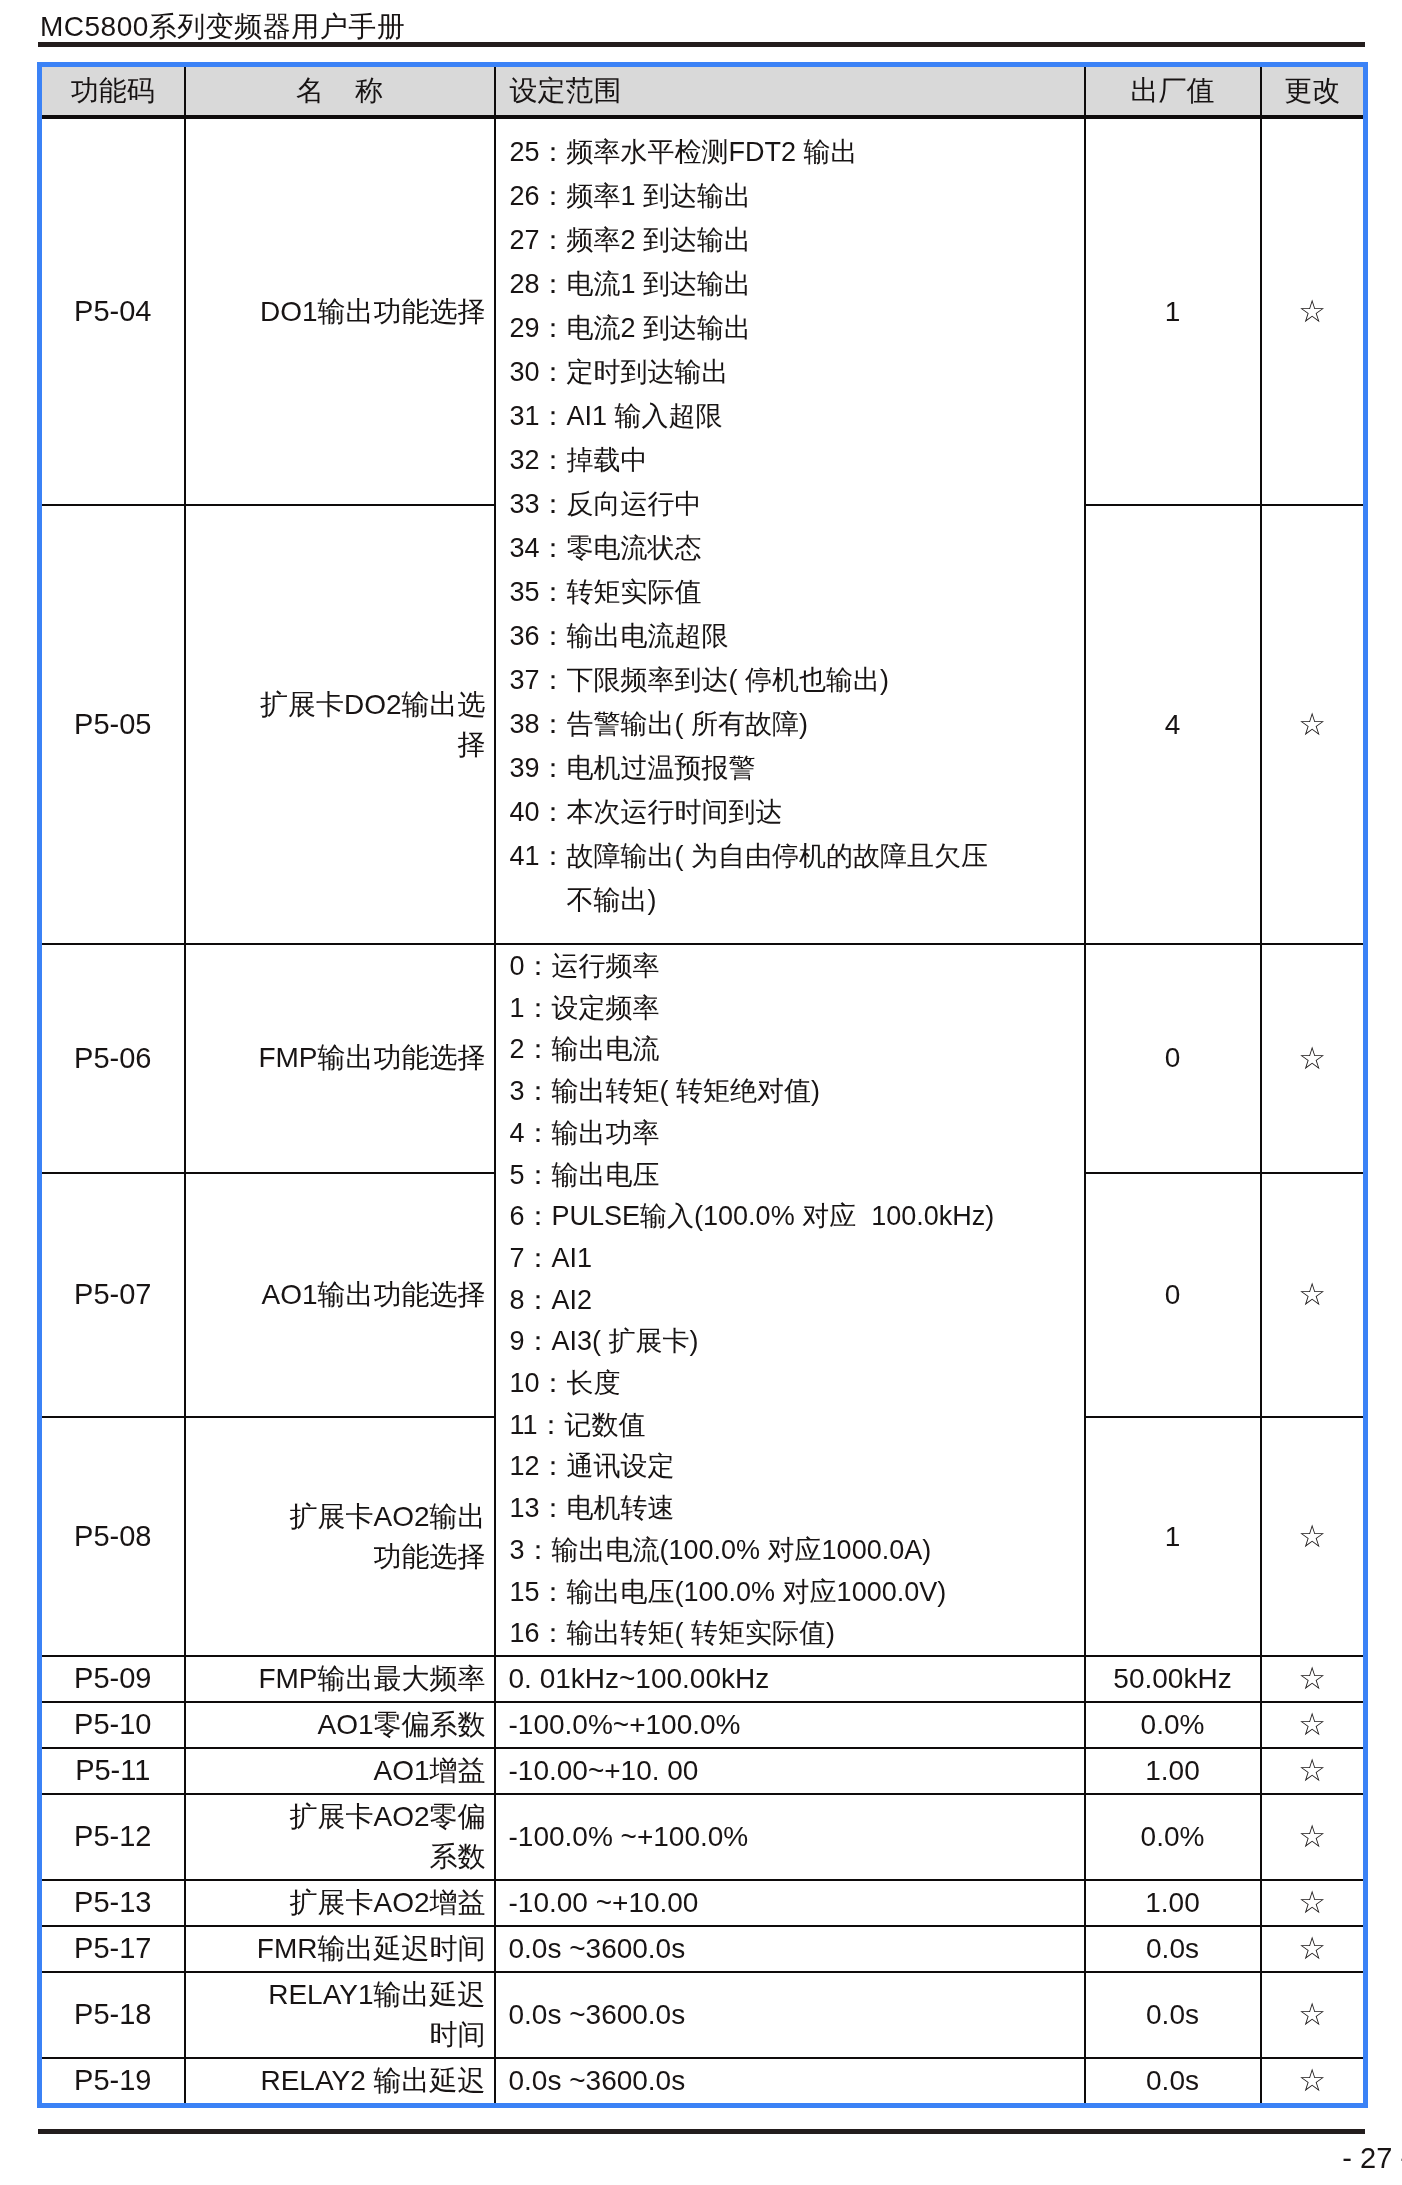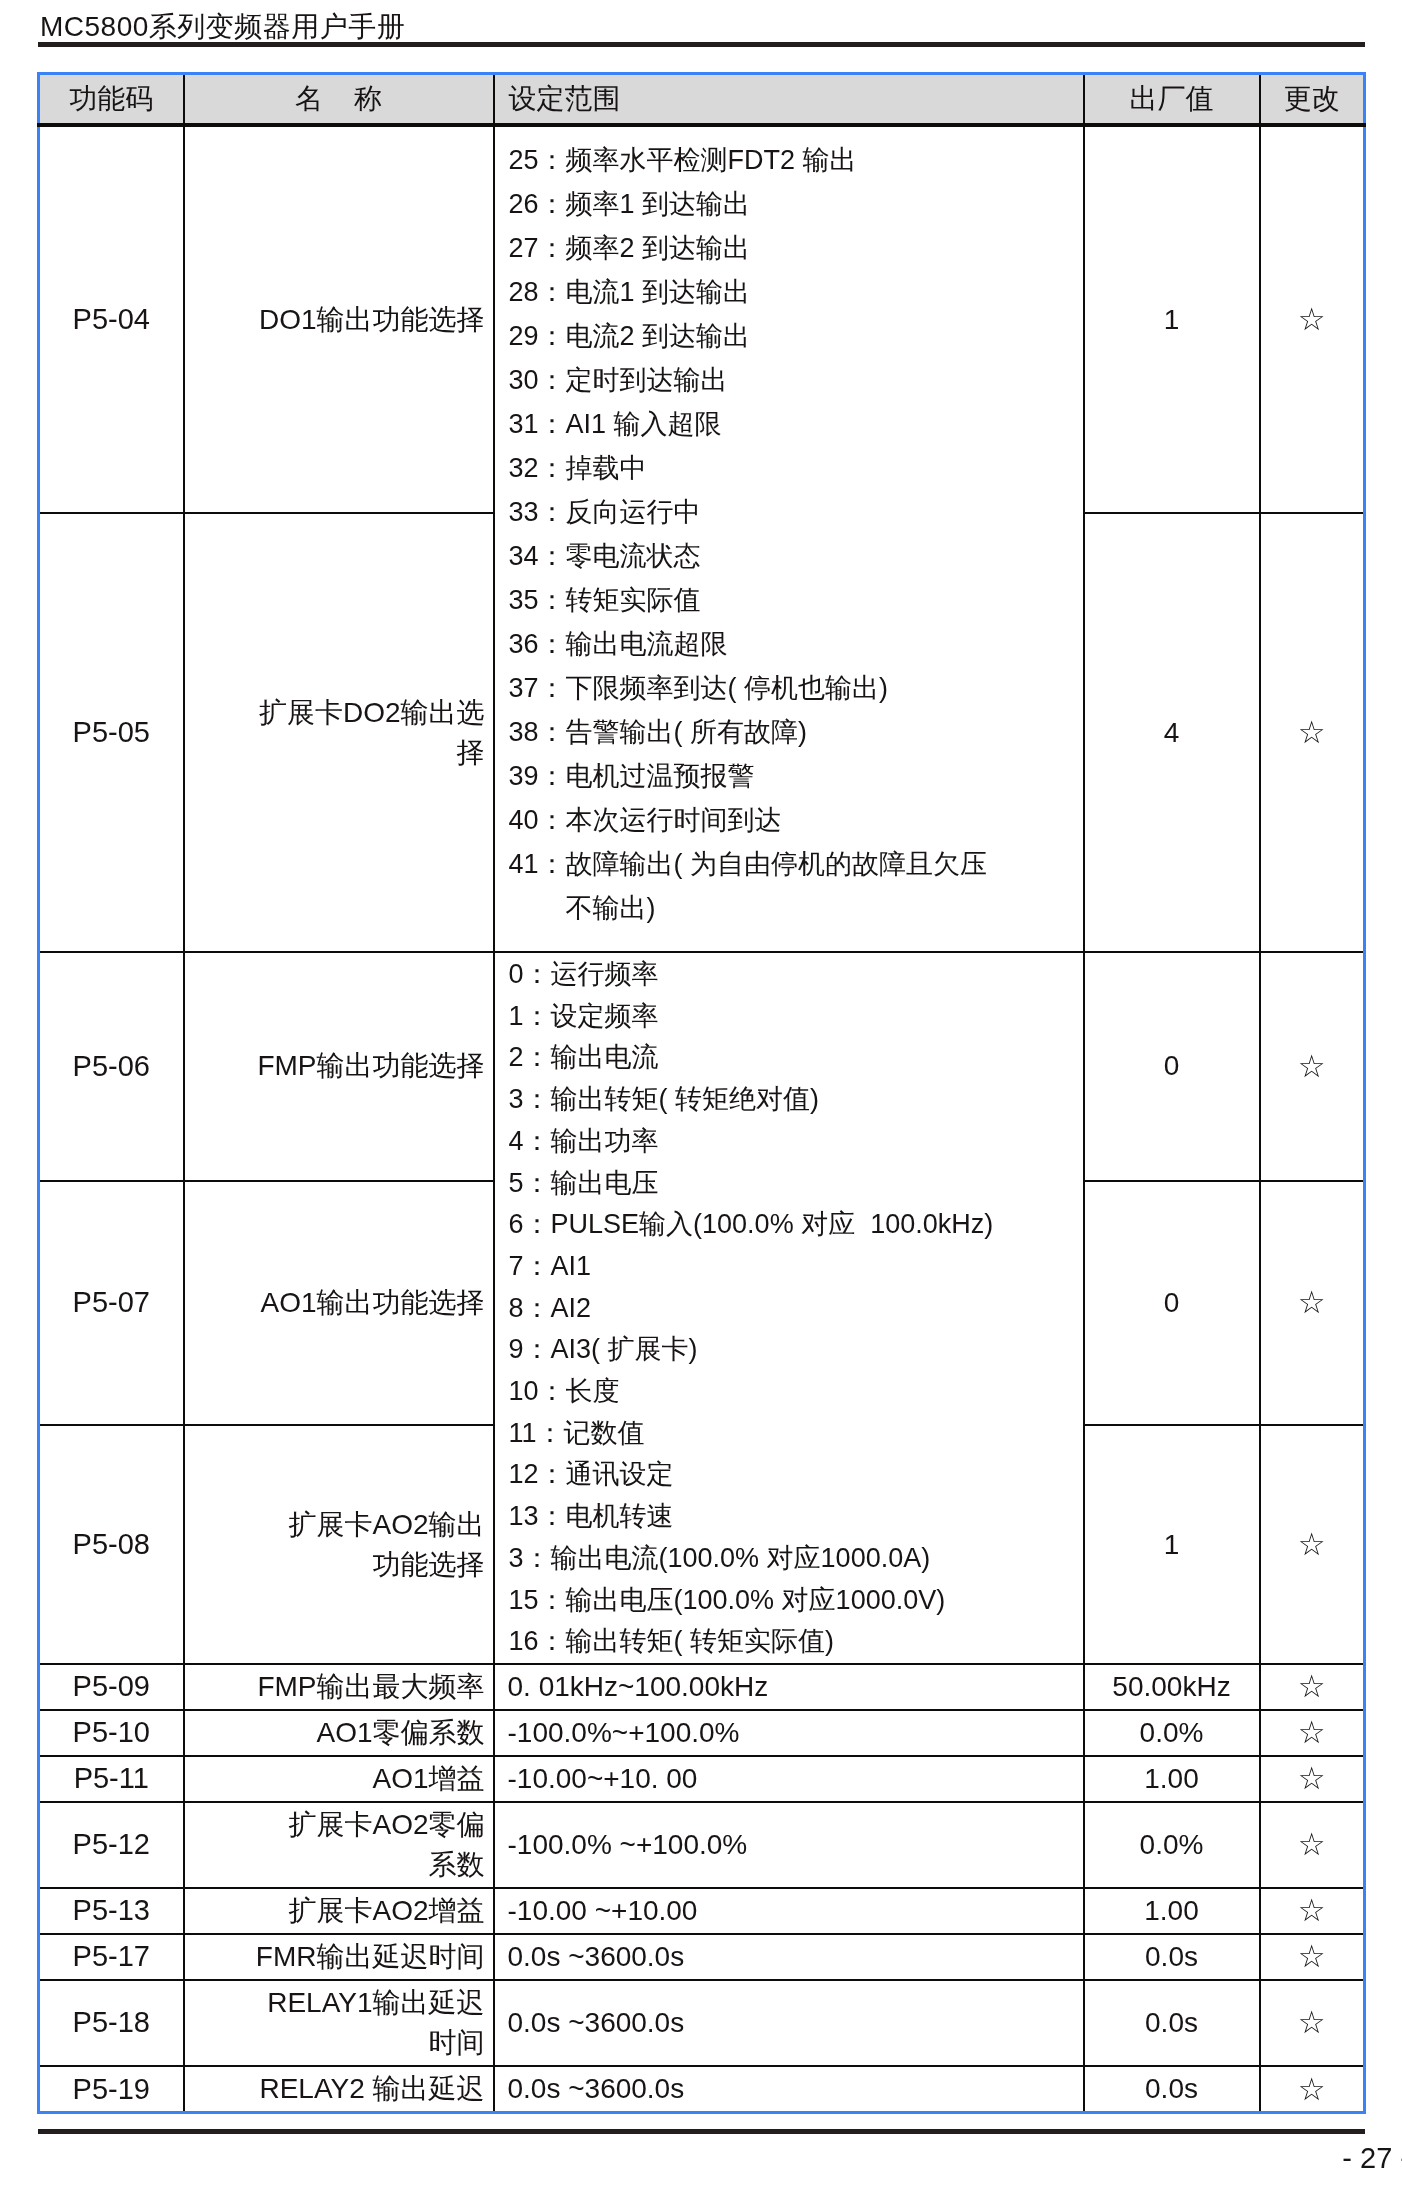--- a/index.html
+++ b/index.html
@@ -15,23 +15,23 @@
   .head-rule{
     position:absolute;left:38px;top:42px;width:1327px;height:5px;background:#231d1d;
   }
   .foot-rule{
     position:absolute;left:38px;top:2129px;width:1327px;height:5px;background:#231d1d;
   }
   .page-num{
     position:absolute;left:8px;top:2142px;width:1402px;text-align:right;font-size:29px;
   }
   table.param{
-    position:absolute;left:37px;top:72px;width:1326px;
+    position:absolute;left:37px;top:62px;width:1326px;
     border-collapse:collapse;table-layout:fixed;
-    border:3px solid #3b82f6;
+    border:5px solid #3b82f6;
   }
   col.c1{width:145px}col.c2{width:310px}col.c3{width:590px}col.c4{width:176px}col.c5{width:105px}
   th,td{border:2px solid #0e0b0b;padding:0;overflow:hidden;}
   thead th{
     background:#d9d9d9;font-weight:normal;font-size:28px;height:48px;
     border-bottom:4px solid #0e0b0b;text-align:center;white-space:pre;
   }
   thead th.h-range{text-align:left;padding-left:14px;}
   td.cell-code{text-align:center;font-size:29px;}
   td.cell-name{text-align:right;padding:2px 8px 2px 13px;font-size:28px;line-height:40px;vertical-align:middle;}

